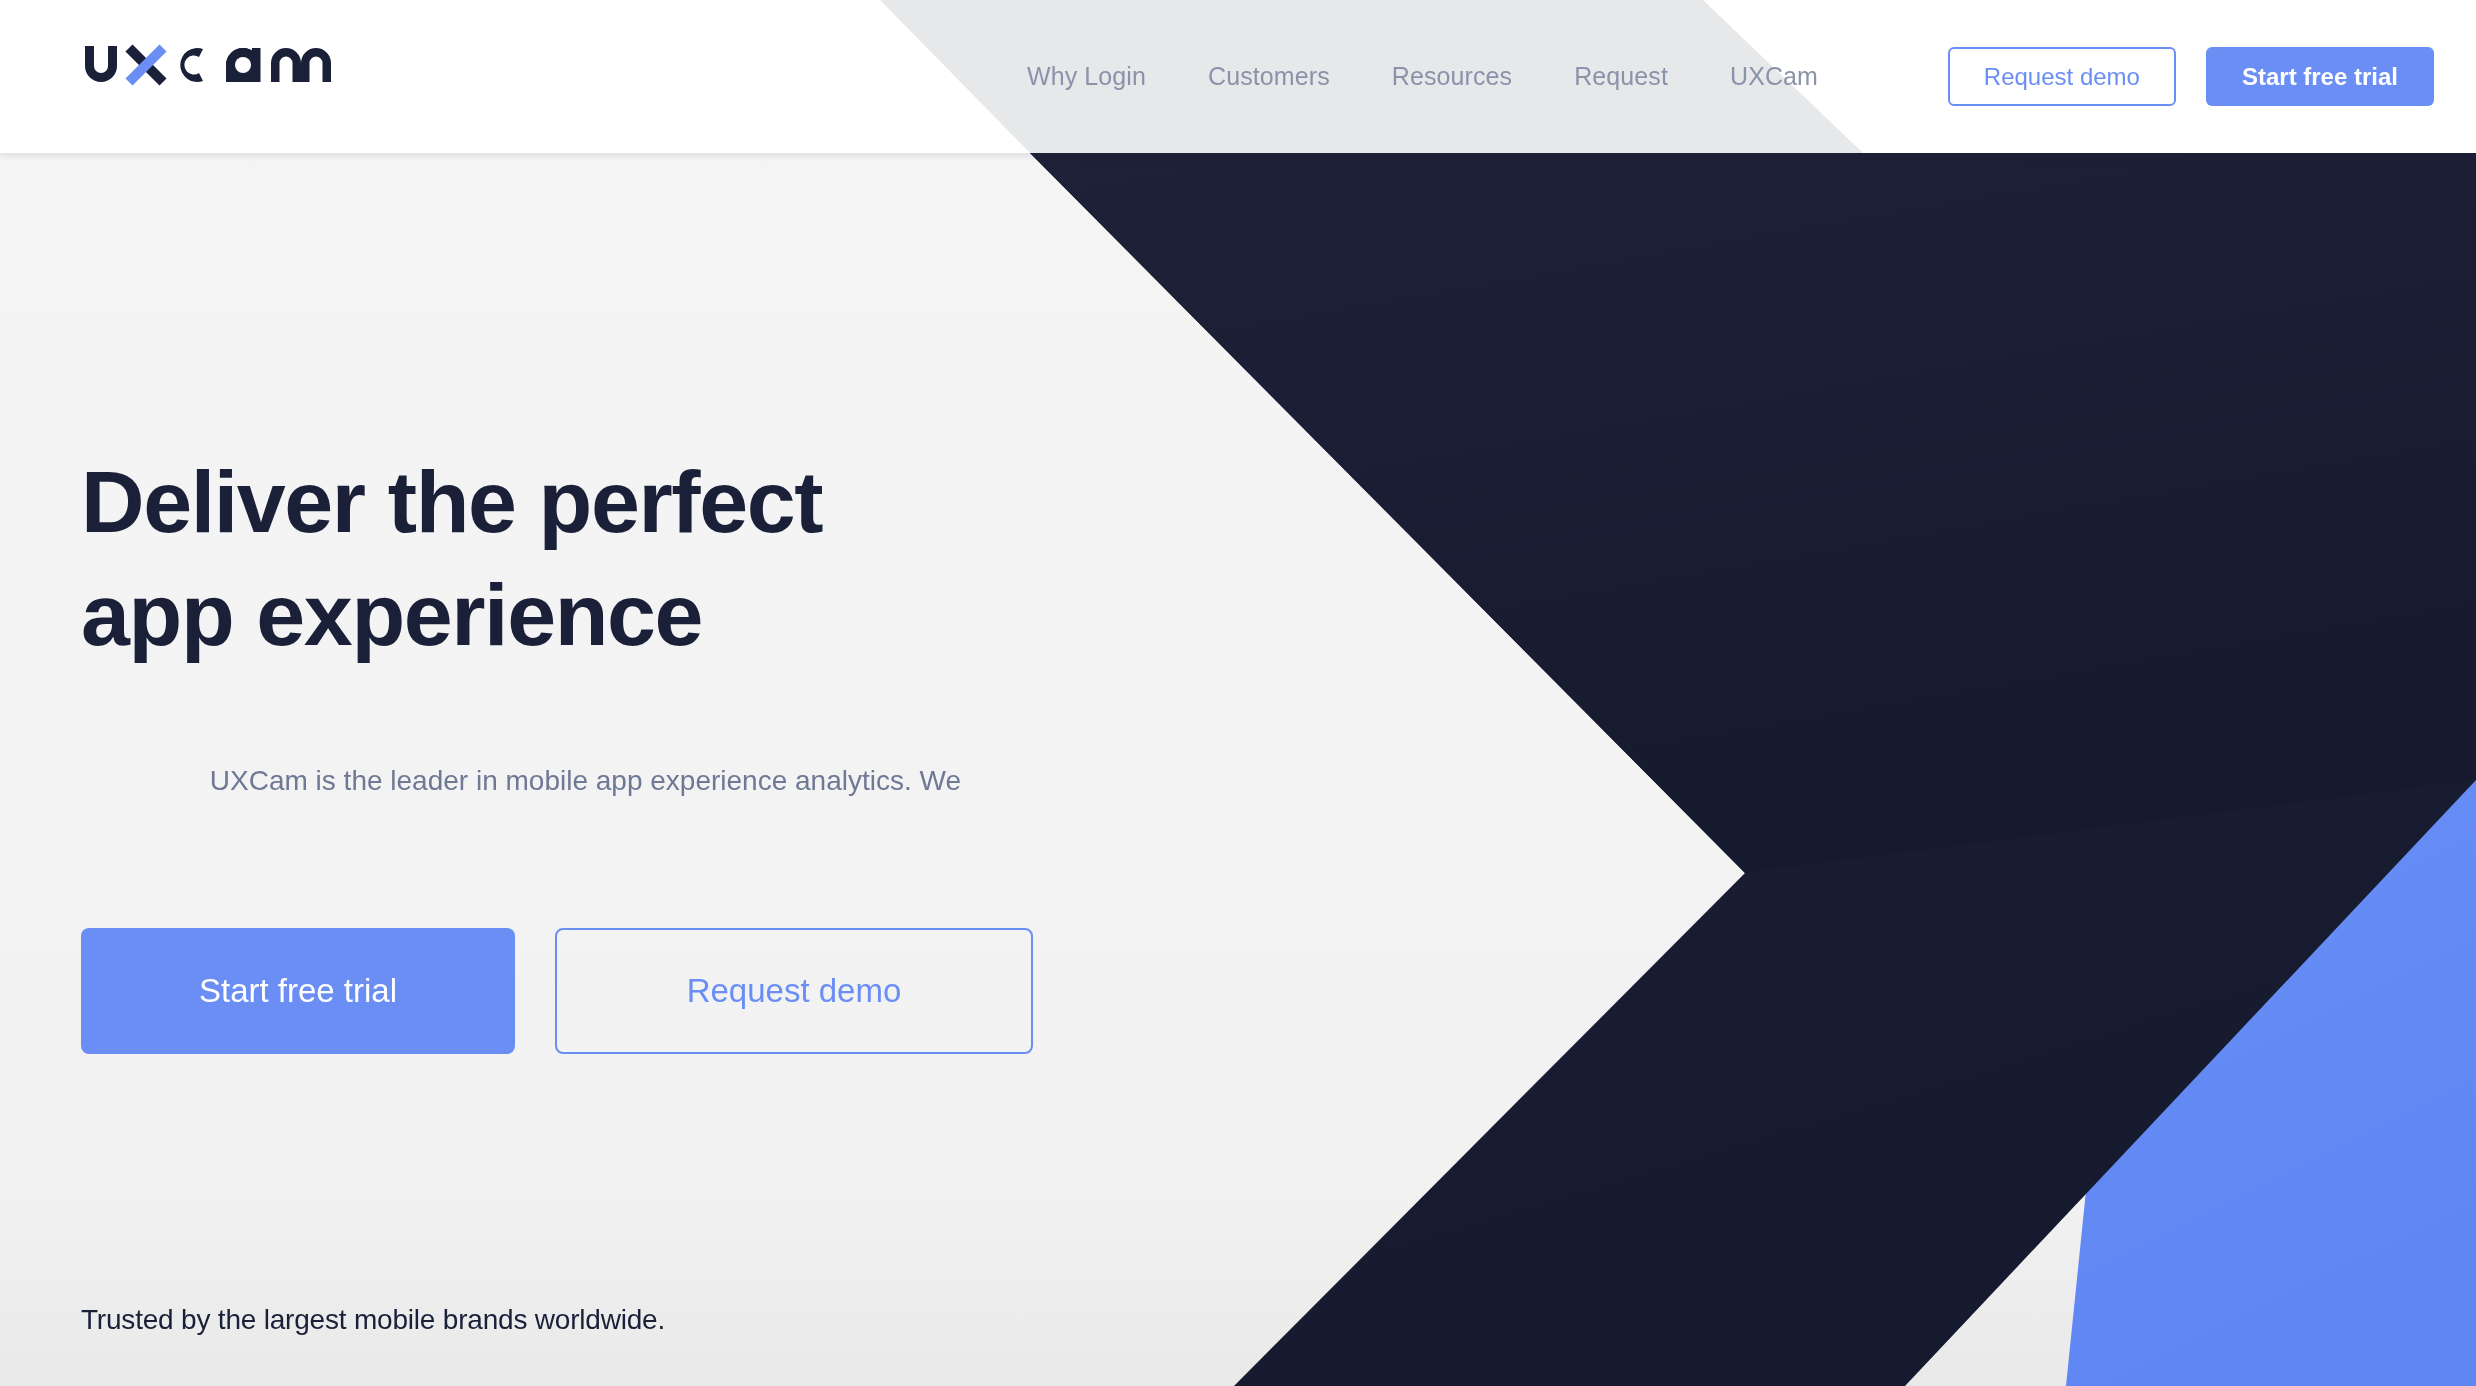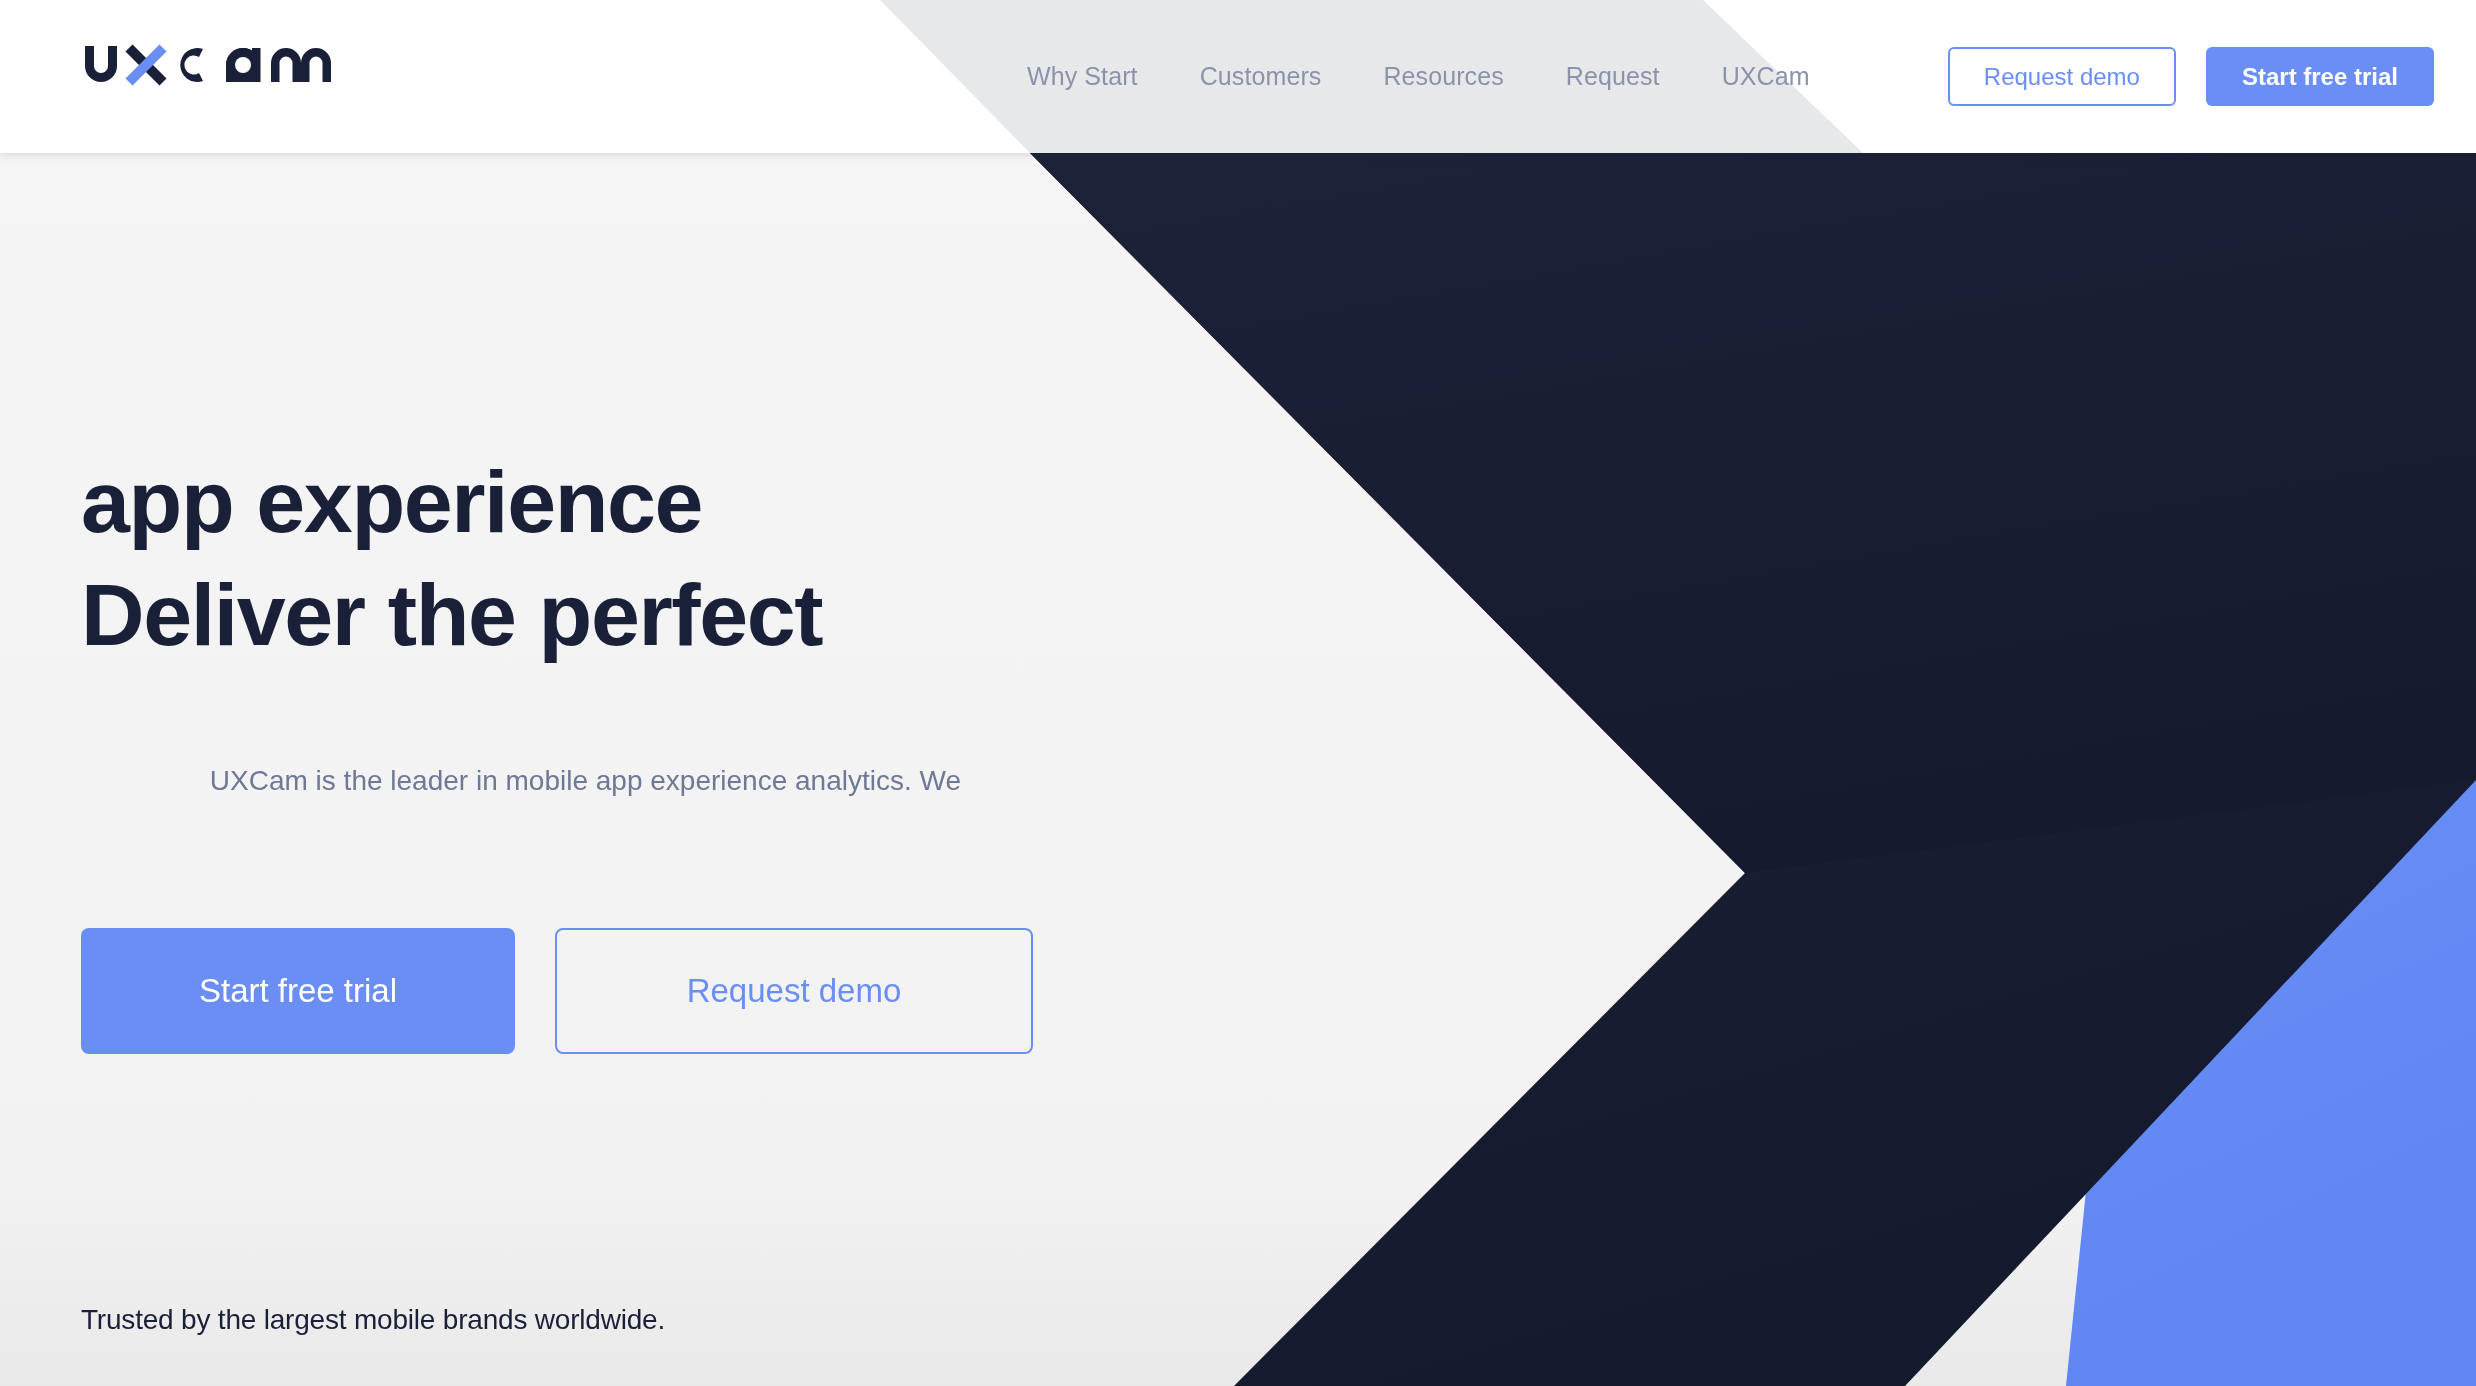--- a/index.html
+++ b/index.html
@@ -267,40 +267,40 @@
           <circle cx="162" cy="27" r="17" fill="#1b2039"></circle>
           <circle cx="162" cy="27" r="8" fill="#ffffff"></circle>
           <rect x="171" y="10" width="8.5" height="34" fill="#1b2039"></rect>
 
           <path d="M190 44 L190 25 A15 15 0 0 1 220 25 L220 44 L211.5 44 L211.5 25 A6.5 6.5 0 0 0 198.5 25 L198.5 44 Z" fill="#1b2039"></path>
           <path d="M220 44 L220 25 A15 15 0 0 1 250 25 L250 44 L241.5 44 L241.5 25 A6.5 6.5 0 0 0 228.5 25 L228.5 44 Z" fill="#1b2039"></path>
         </svg>
       </a>
 
       <nav id="nav">
-        <a class="nav-link" href="#">Why Start</a>
+        <a class="nav-link" href="#">Why Login</a>
         <a class="nav-link" href="#">Customers</a>
         <a class="nav-link" href="#">Resources</a>
         <a class="nav-link" href="#">Request</a>
         <a class="nav-link" href="#">UXCam</a>
       </nav>
 
       <div id="header-actions">
         <button class="btn-outline-sm" type="button">Request demo</button>
         <button class="btn-solid-sm" type="button">Start free trial</button>
       </div>
 
     </div>
   </header>
 
   <section id="hero">
 
     <h1 id="hero-title">
+      <span class="line">Deliver the perfect</span>
       <span class="line">app experience</span>
-      <span class="line">Deliver the perfect</span>
     </h1>
 
     <p id="hero-sub">
       <span class="line">UXCam is the leader in mobile app experience analytics. We</span>
     </p>
 
     <div id="hero-ctas">
       <button class="btn-solid-lg" type="button">Start free trial</button>
       <button class="btn-outline-lg" type="button">Request demo</button>
     </div>

